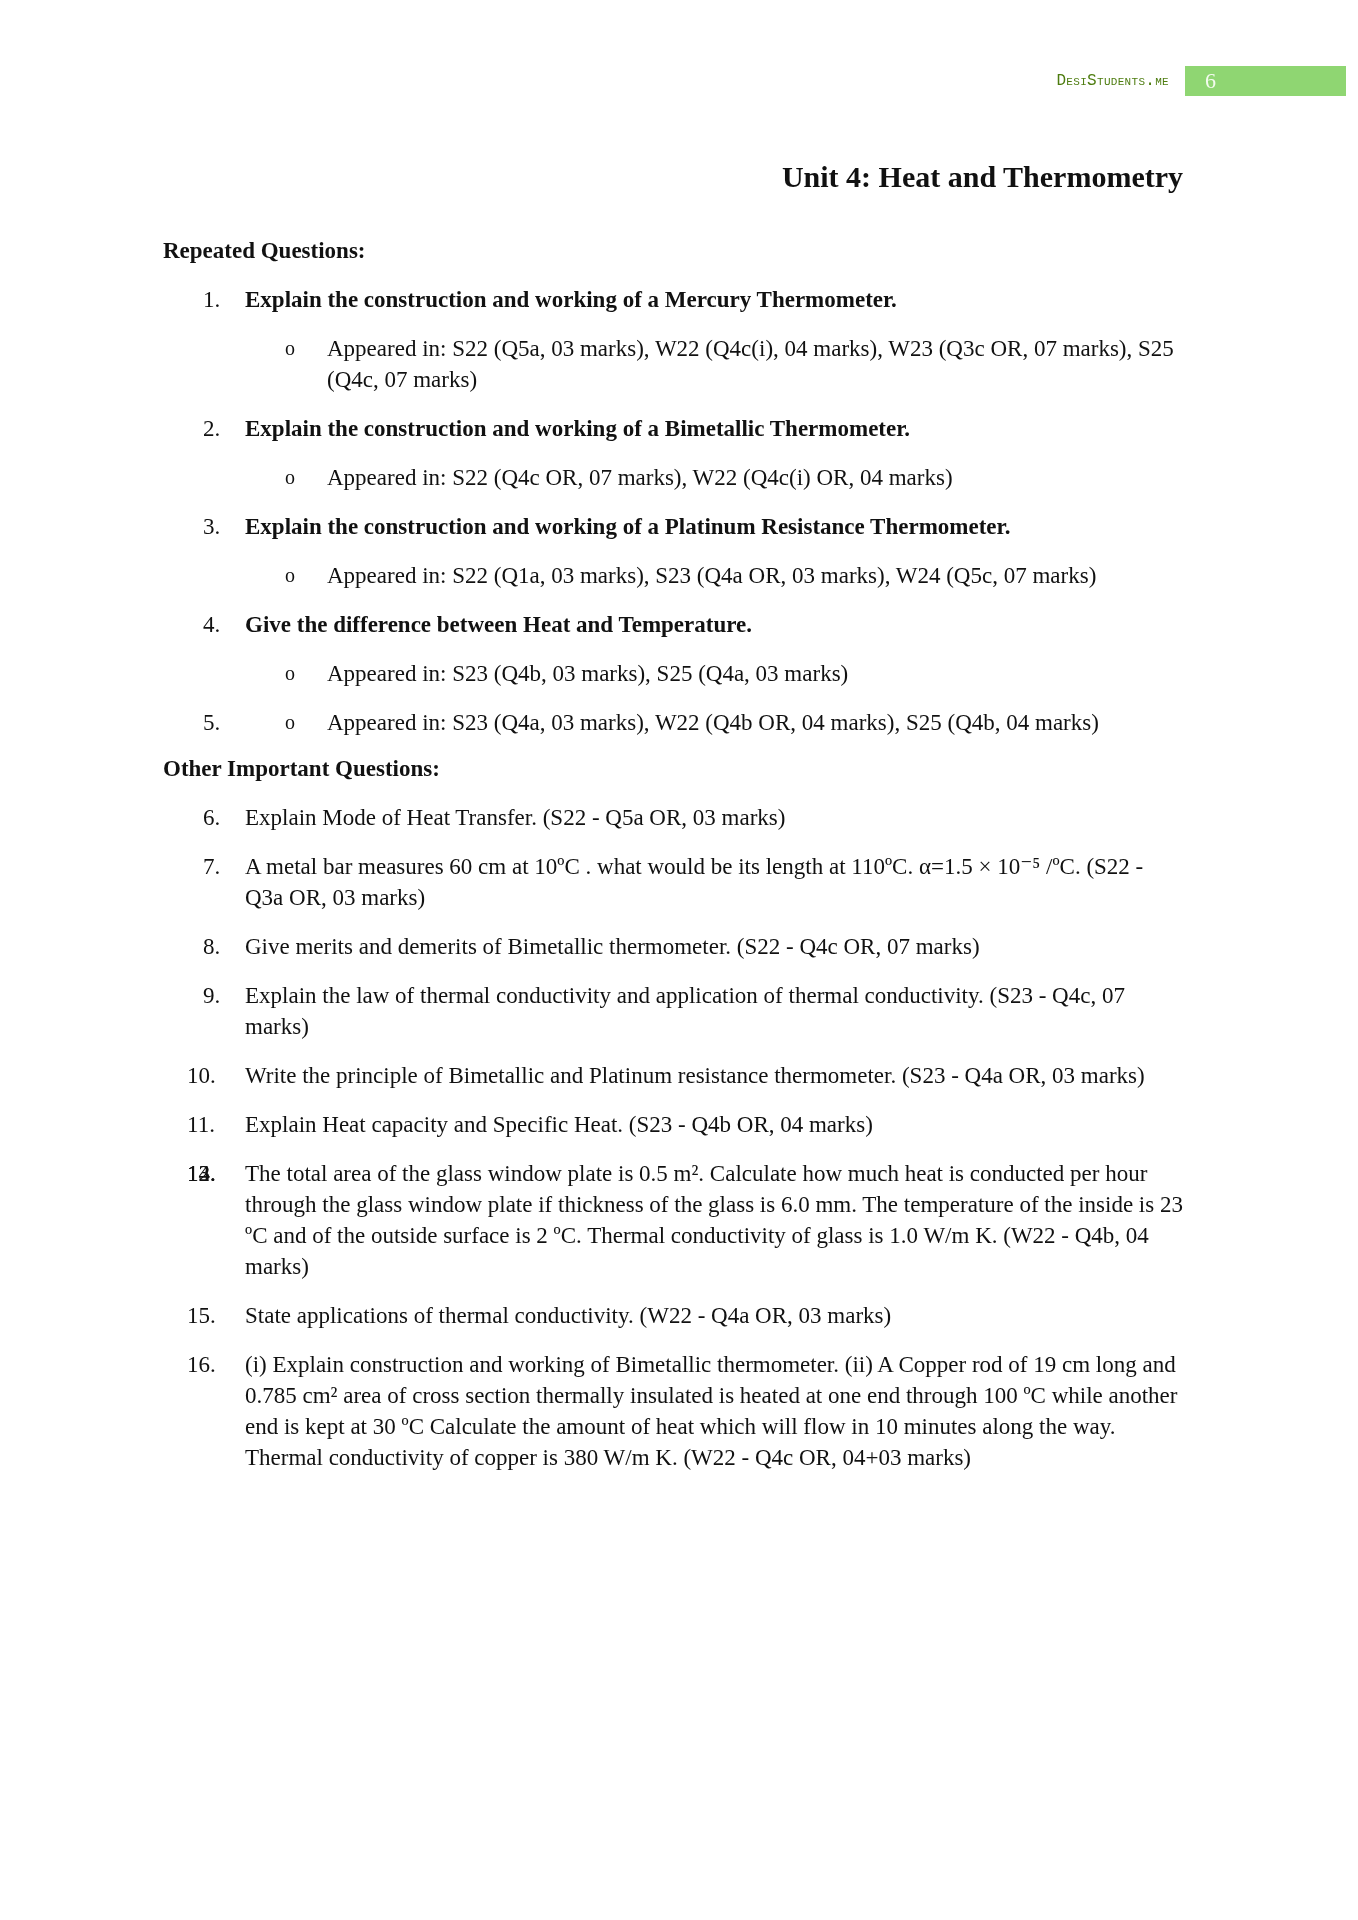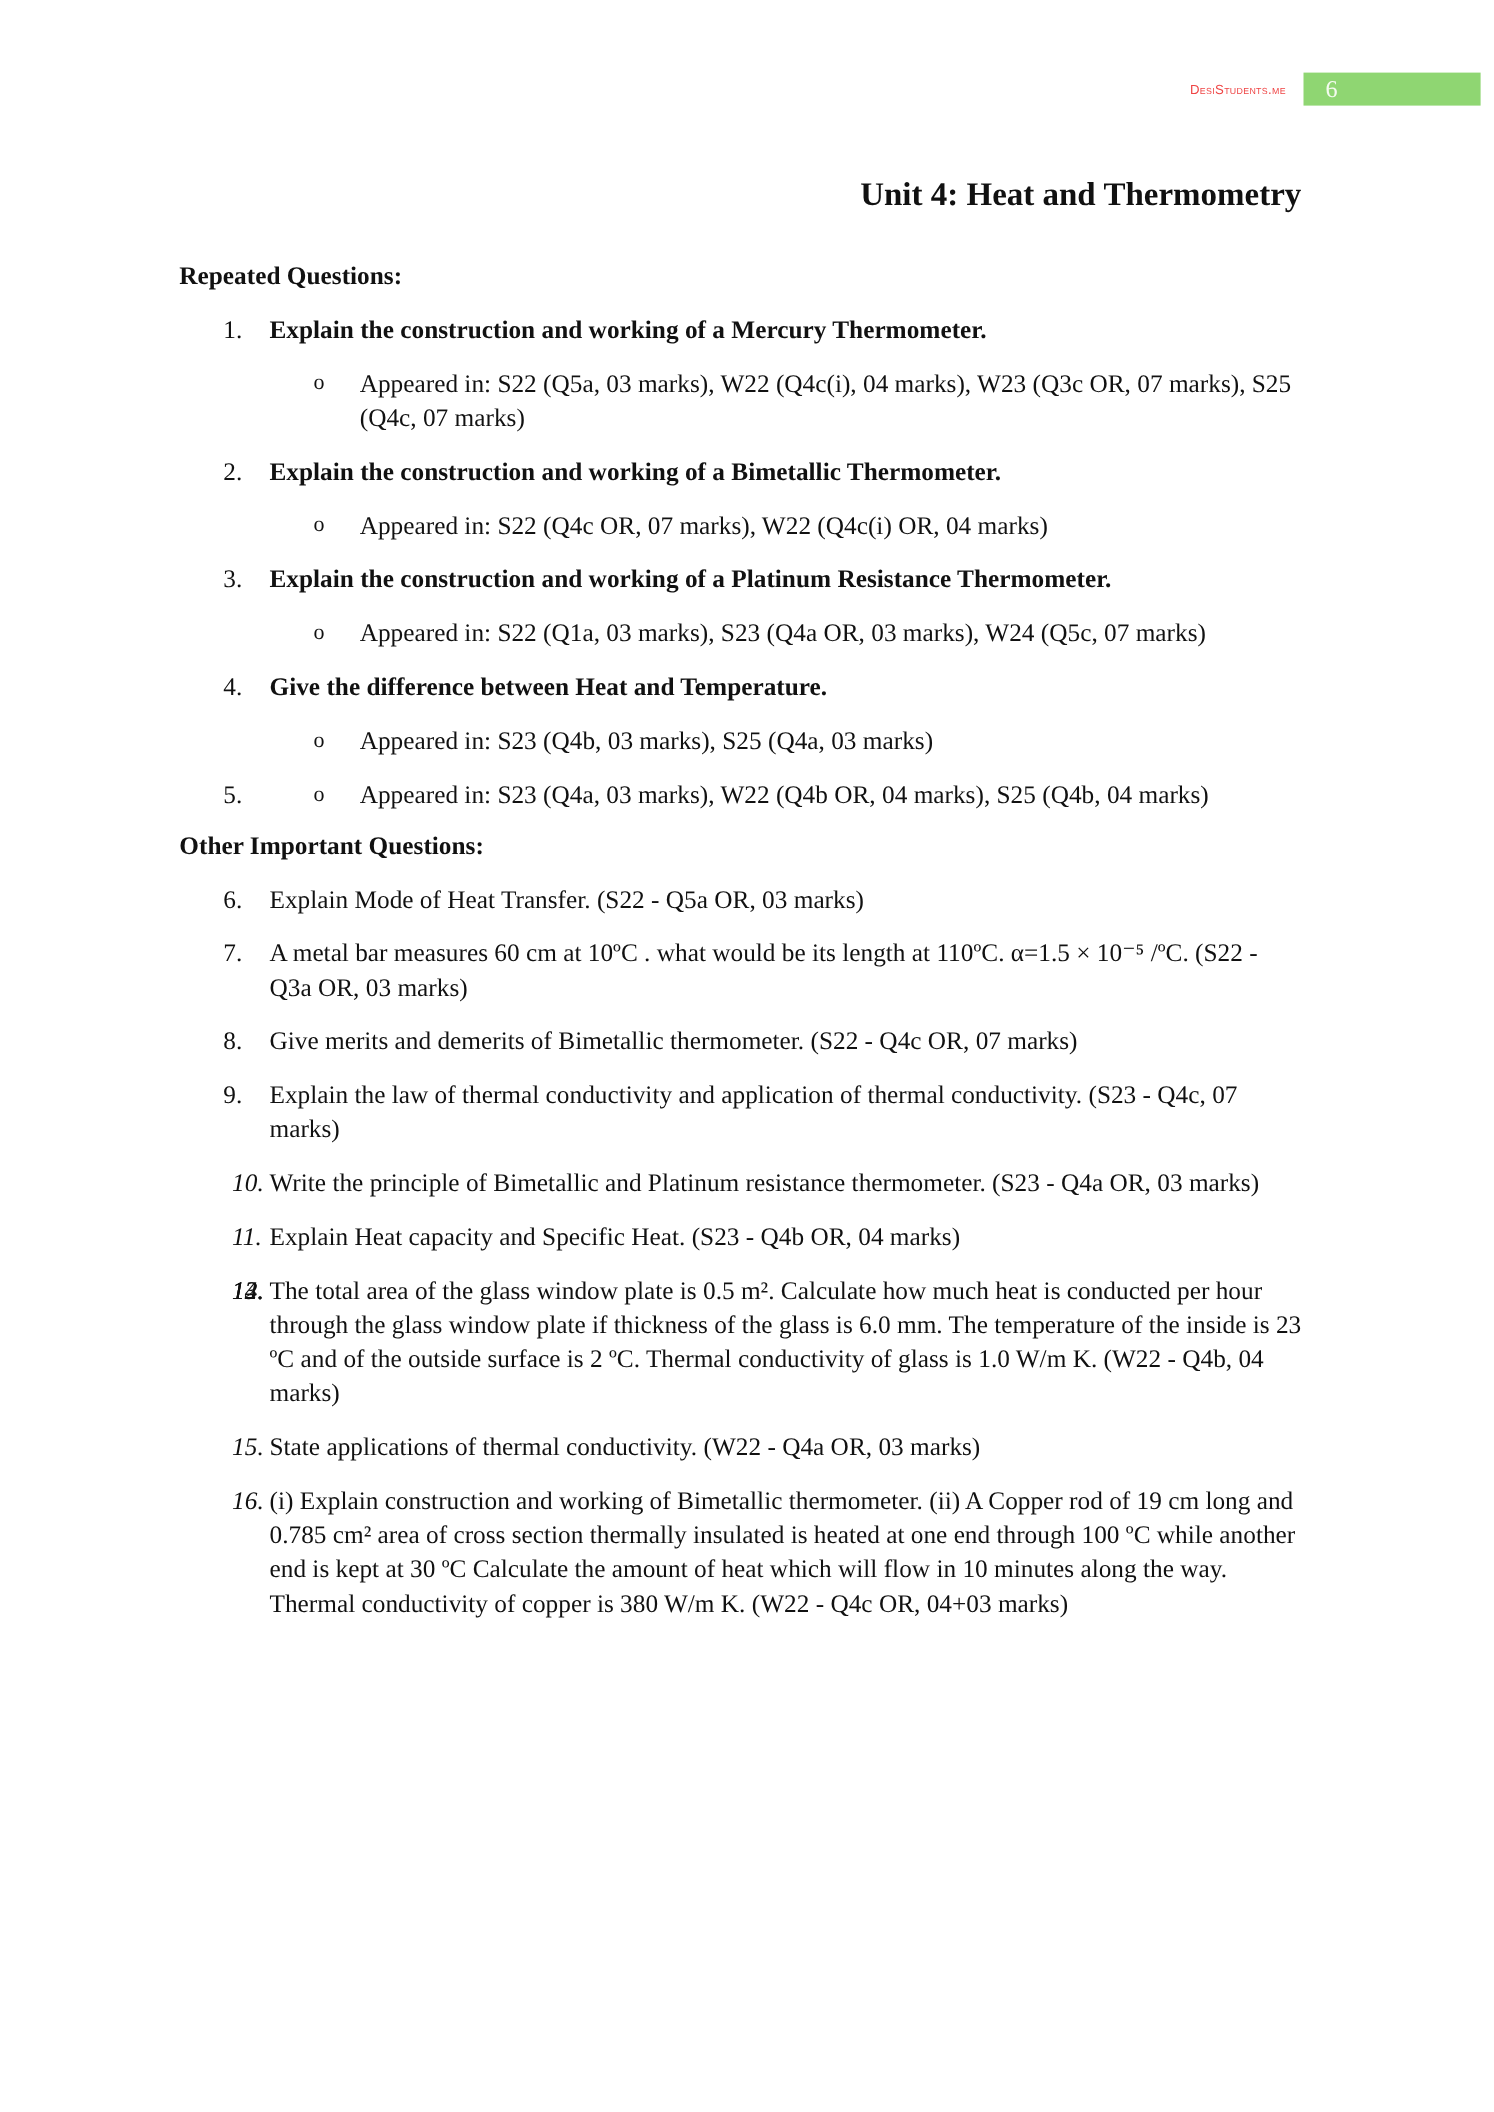--- a/index.html
+++ b/index.html
@@ -17,23 +17,23 @@
   }
   .header {
     position: absolute;
     top: 66px;
     right: 0;
     height: 30px;
     display: flex;
     align-items: center;
   }
   .site-name {
-    font-family: Liberation Sans, sans-serif;
-    font-size: 12px;
-    color: #ef4444;
+    font-family: Liberation Mono, monospace;
+    font-size: 16px;
+    color: #4d7c0f;
     letter-spacing: 0.3px;
     margin-right: 16px;
     font-variant: small-caps;
   }
   .page-num-bar {
     width: 161px;
     height: 30px;
     background: #8fd672;
     color: #f4fbef;
     font-size: 22px;
@@ -71,22 +71,21 @@
     font-size: 23px;
     line-height: 31px;
     margin-bottom: 18px;
   }
   .q-num {
     position: absolute;
     left: 40px;
     top: 0;
   }
   .q-num.two-digit {
-    left: 48px;
-    font-style: italic;
+    left: 24px;
   }
   .q-text.bold {
     font-weight: bold;
   }
   .sub-list {
     list-style: none;
     padding: 0;
     margin: 18px 0 0 0;
   }
   .sub-item {

